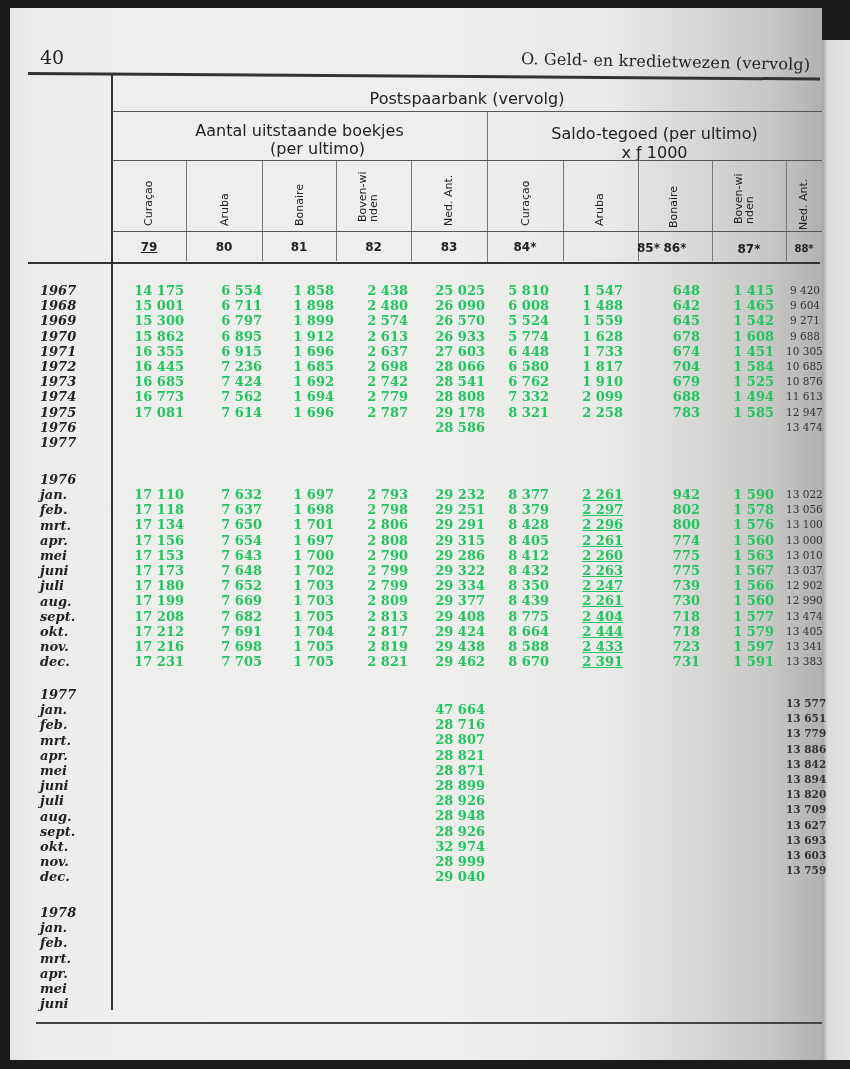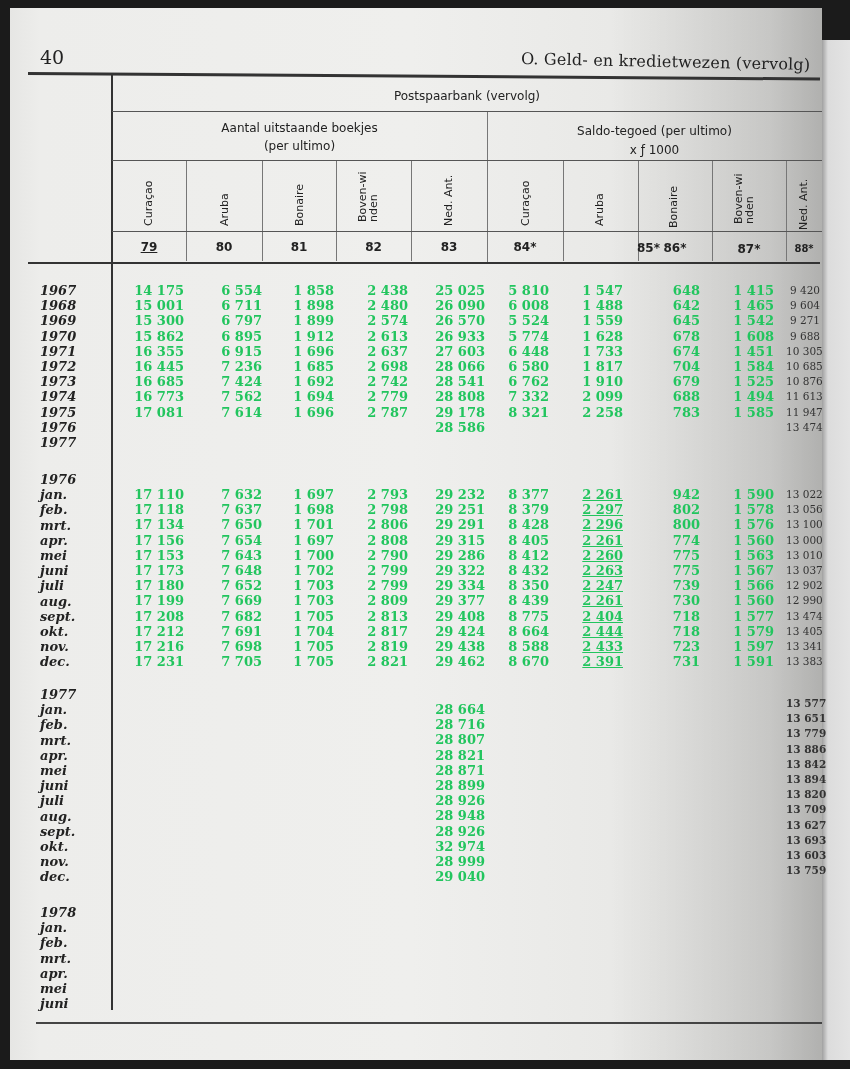--- a/index.html
+++ b/index.html
@@ -24,21 +24,21 @@
   }
   .chapter {
     position: absolute; right: 40px; top: 52px; font-size: 16px; color: #222;
     font-family: "DejaVu Serif", serif; transform: rotate(1.2deg); letter-spacing: 0.2px;
   }
   .rule-thick { position: absolute; background: #333; }
   .rule-thin { position: absolute; background: #555; }
   .vline { position: absolute; background: #333; width: 2px; }
   .vthin { position: absolute; background: #777; width: 1px; }
   .hdr-text {
-    position: absolute; font-family: "DejaVu Sans", sans-serif; font-size: 12px; color: #222;
+    position: absolute; font-family: "DejaVu Sans", sans-serif; font-size: 16px; color: #222;
     text-align: center; white-space: nowrap;
   }
   .vtext {
     position: absolute; font-family: "DejaVu Sans", sans-serif; font-size: 11px; color:#222;
     writing-mode: vertical-rl; transform: rotate(180deg); text-align: left; line-height: 11px;
   }
   .colnum {
     position: absolute; font-family: "DejaVu Sans", sans-serif; font-size: 12px; font-weight: bold;
     text-align: center; color:#222;
   }
@@ -69,21 +69,21 @@
 <div class="chapter">O. Geld- en kredietwezen (vervolg)</div>
 
 <div class="rule-thick" style="left:28px; top:72px; width:792px; height:3px; transform:rotate(0.4deg); transform-origin:left;"></div>
 
 <div class="vline" style="left:111px; top:75px; height:935px;"></div>
 
 <div class="hdr-text" style="left:112px; width:710px; top:89px;">Postspaarbank (vervolg)</div>
 <div class="rule-thin" style="left:112px; top:111px; width:710px; height:1px;"></div>
 
 <div class="hdr-text" style="left:112px; width:375px; top:121px;">Aantal uitstaande boekjes</div>
-<div class="hdr-text" style="left:112px; width:375px; top:139px;">(per ultimo)</div>
+<div class="hdr-text" style="left:112px; width:375px; top:139px;padding-left:18px;">(per ultimo)</div>
 <div class="hdr-text" style="left:487px; width:335px; top:124px;">Saldo-tegoed (per ultimo)</div>
 <div class="hdr-text" style="left:487px; width:335px; top:143px;">x ƒ 1000</div>
 <div class="vthin" style="left:487px; top:112px; height:150px;"></div>
 <div class="rule-thin" style="left:112px; top:160px; width:710px; height:1px;"></div>
 
 <div class="vthin" style="left:186px; top:161px; height:100px;"></div>
 <div class="vthin" style="left:262px; top:161px; height:100px;"></div>
 <div class="vthin" style="left:336px; top:161px; height:100px;"></div>
 <div class="vthin" style="left:411px; top:161px; height:100px;"></div>
 <div class="vthin" style="left:563px; top:161px; height:100px;"></div>
@@ -251,21 +251,21 @@
     </div>
     <div class="col small" style="left: 786px; width: 34px; top: 283px;">
       <span class="cell">9 420</span>
       <span class="cell">9 604</span>
       <span class="cell">9 271</span>
       <span class="cell">9 688</span>
       <span class="cell">10 305</span>
       <span class="cell">10 685</span>
       <span class="cell">10 876</span>
       <span class="cell">11 613</span>
-      <span class="cell">11 947</span>
+      <span class="cell">12 947</span>
       <span class="cell">13 474</span>
       <span class="cell"></span>
     </div>
   </div>
 <div id="m1976-cols">
     <div class="col" style="left: 112px; width: 72px; top: 487px;">
       <span class="cell">17 110</span>
       <span class="cell">17 118</span>
       <span class="cell">17 134</span>
       <span class="cell">17 156</span>
@@ -432,21 +432,21 @@
   <span class="cell">juni</span>
   <span class="cell">juli</span>
   <span class="cell">aug.</span>
   <span class="cell">sept.</span>
   <span class="cell">okt.</span>
   <span class="cell">nov.</span>
   <span class="cell">dec.</span>
 </div>
 
 <div class="col" style="left:411px; width:74px; top:702px;">
-  <span class="cell">28 664</span>
+  <span class="cell">47 664</span>
   <span class="cell">28 716</span>
   <span class="cell">28 807</span>
   <span class="cell">28 821</span>
   <span class="cell">28 871</span>
   <span class="cell">28 899</span>
   <span class="cell">28 926</span>
   <span class="cell">28 948</span>
   <span class="cell">28 926</span>
   <span class="cell">32 974</span>
   <span class="cell">28 999</span>

